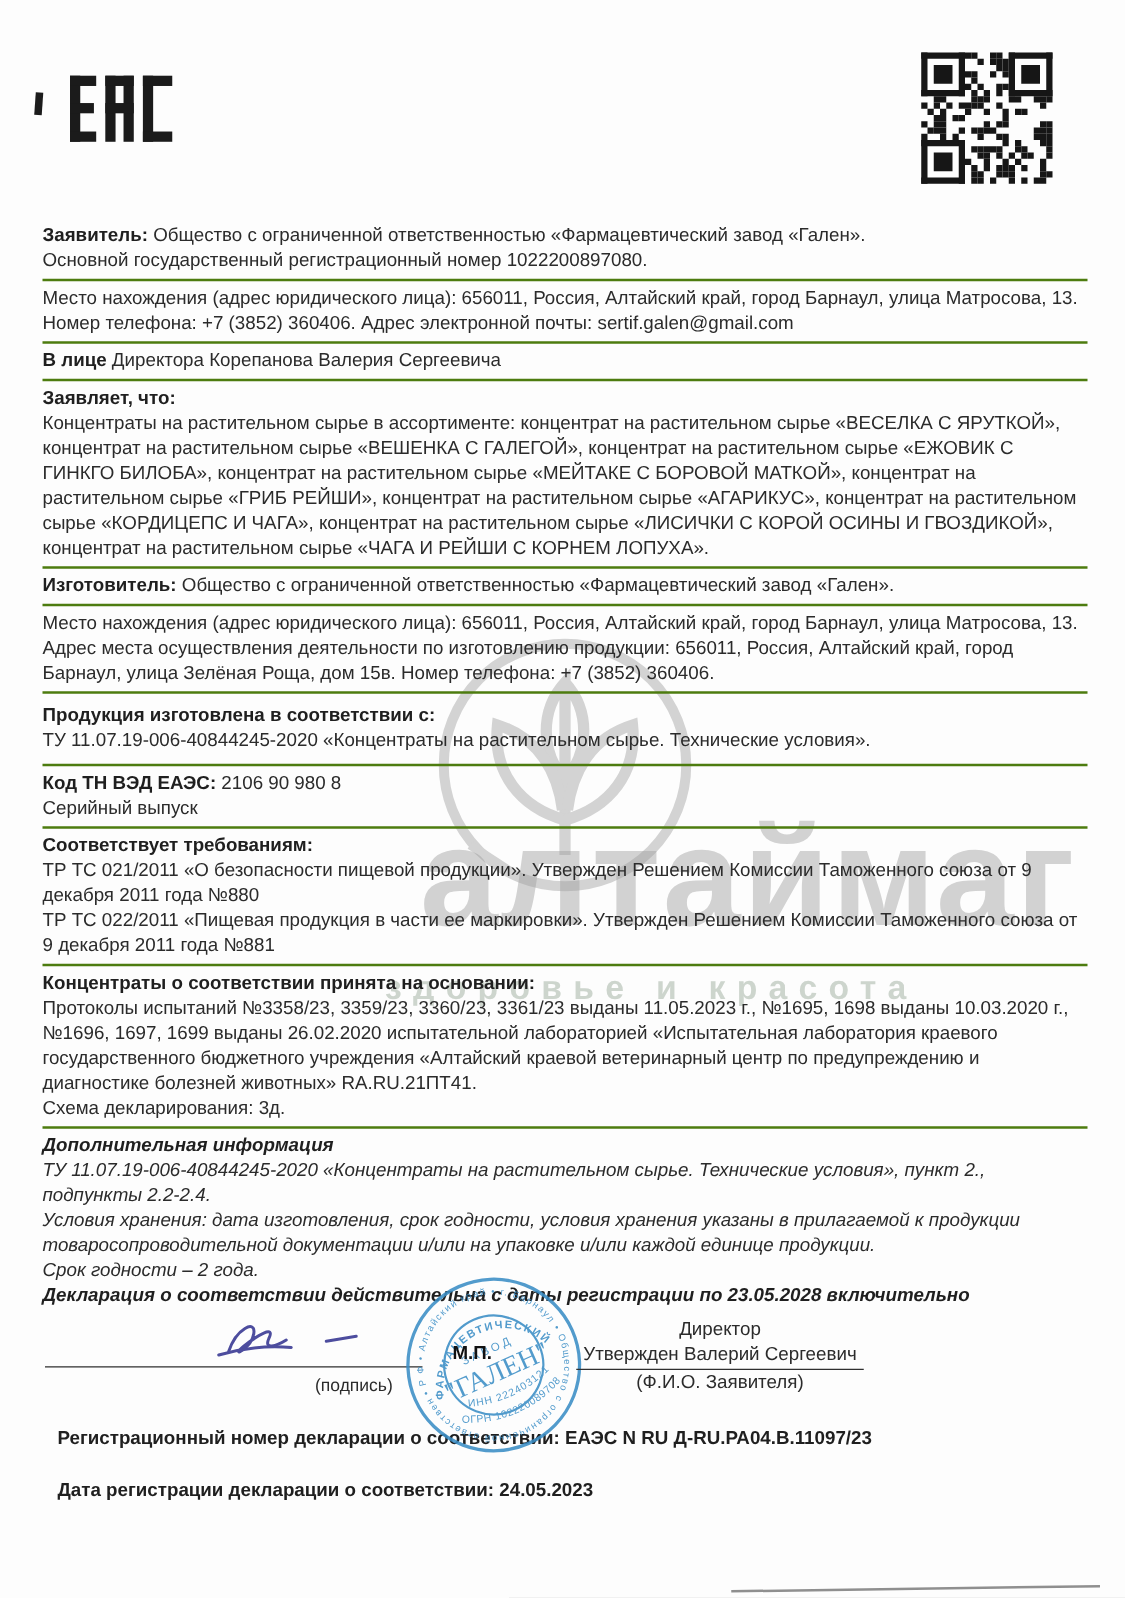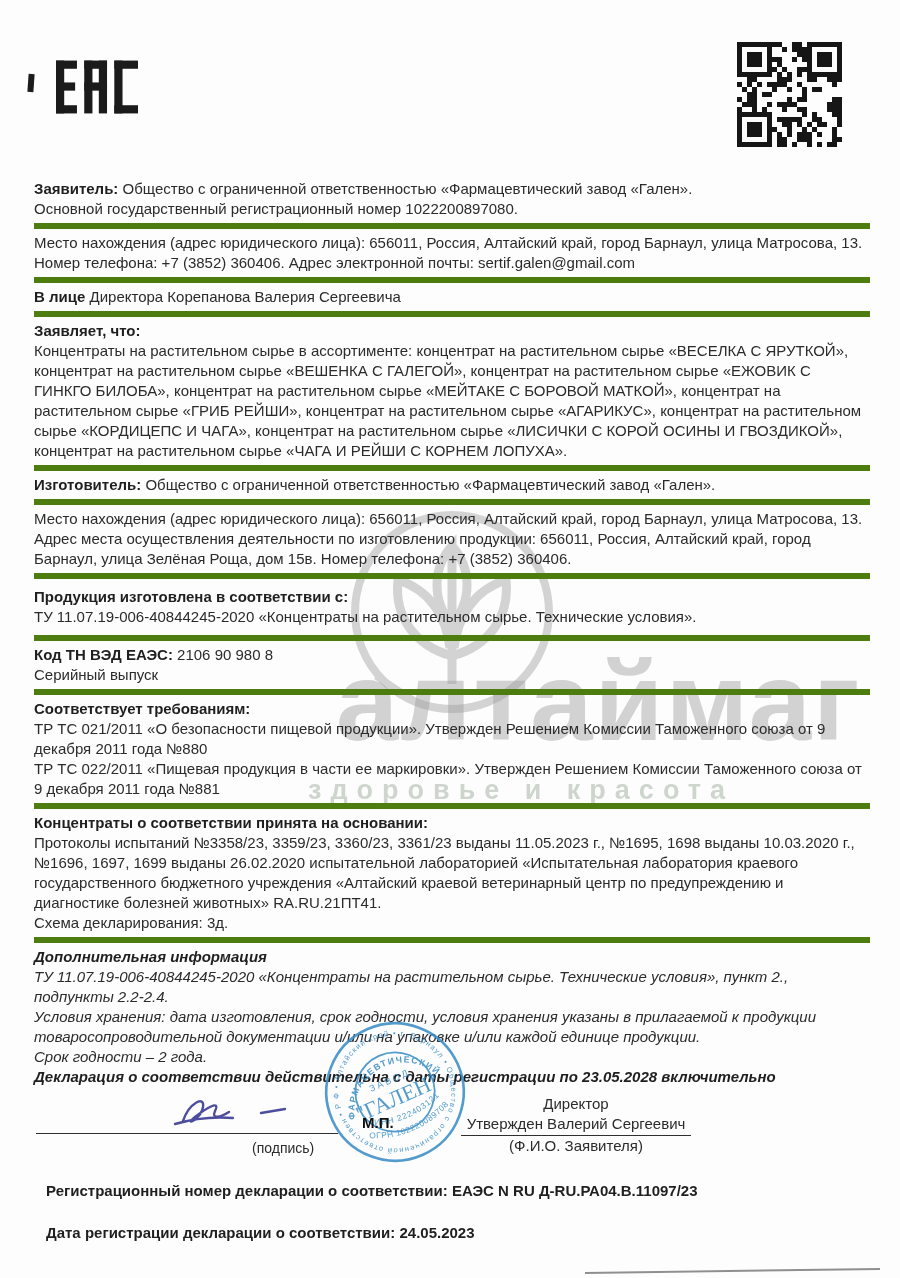--- a/index.html
+++ b/index.html
@@ -13,21 +13,21 @@
   .qr{position:absolute;left:737px;top:42px;width:105px;height:105px;}
   .qr i{position:absolute;background:#161616;}
   .speck{position:absolute;left:28px;top:74px;width:6px;height:18px;background:#1c1c1c;transform:rotate(4deg);}
   
   .wm{position:absolute;pointer-events:none;}
   .wm-logo{left:346px;top:506px;opacity:.42;}
   .wm-brand{left:336px;top:646px;font-size:112px;font-weight:bold;color:#9f9f9f;opacity:.45;letter-spacing:2px;line-height:1;}
   .wm-tag{left:308px;top:775px;font-size:27px;color:#9fae9f;opacity:.5;letter-spacing:9px;font-weight:bold;}
   
   .doc{position:absolute;left:34px;top:175px;width:836px;font-size:15px;line-height:20px;}
-  .sec{border-bottom:6px solid #4d7c0f;padding:4px 0;}
+  .sec{border-bottom:2px solid #4d7c0f;padding:4px 0;}
   .sec.noline{border-bottom:none;font-style:italic;}
   .sec p{margin:0;}
   .b{font-weight:bold;color:#1f1f1f;}
   .pad-lab{padding-top:8px;padding-bottom:8px;}
   
   .sigzone{position:relative;height:88px;margin-top:0;}
   .sig-line{position:absolute;left:2px;top:42px;width:302px;border-top:1.6px solid #2f2f2f;}
   .sig-ink{position:absolute;left:135px;top:0px;}
   .sig-cap{position:absolute;left:218px;top:47px;font-size:14px;}
   .mp{position:absolute;left:328px;top:22px;font-size:15px;font-weight:bold;color:#111;z-index:6;}

